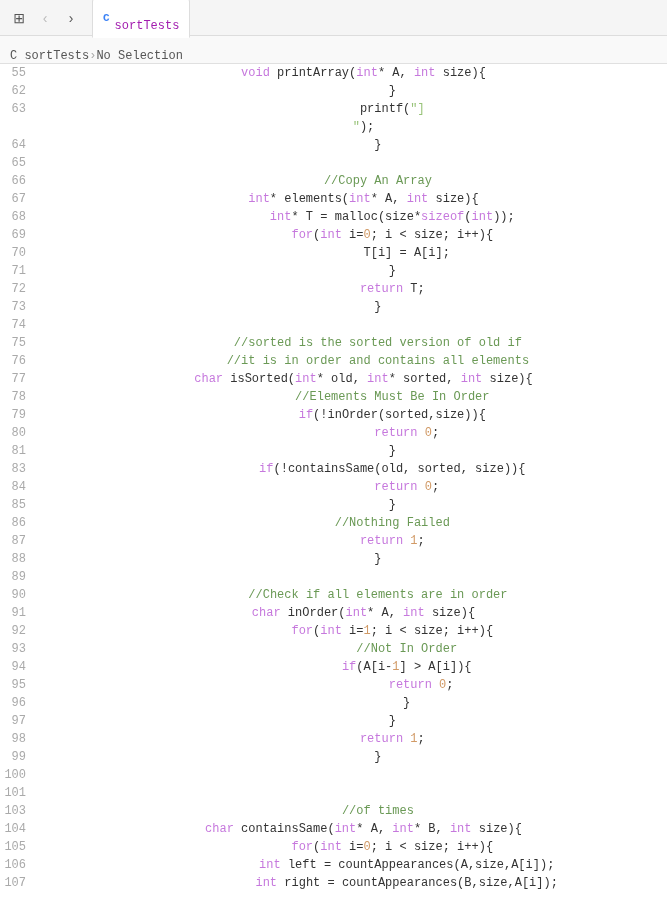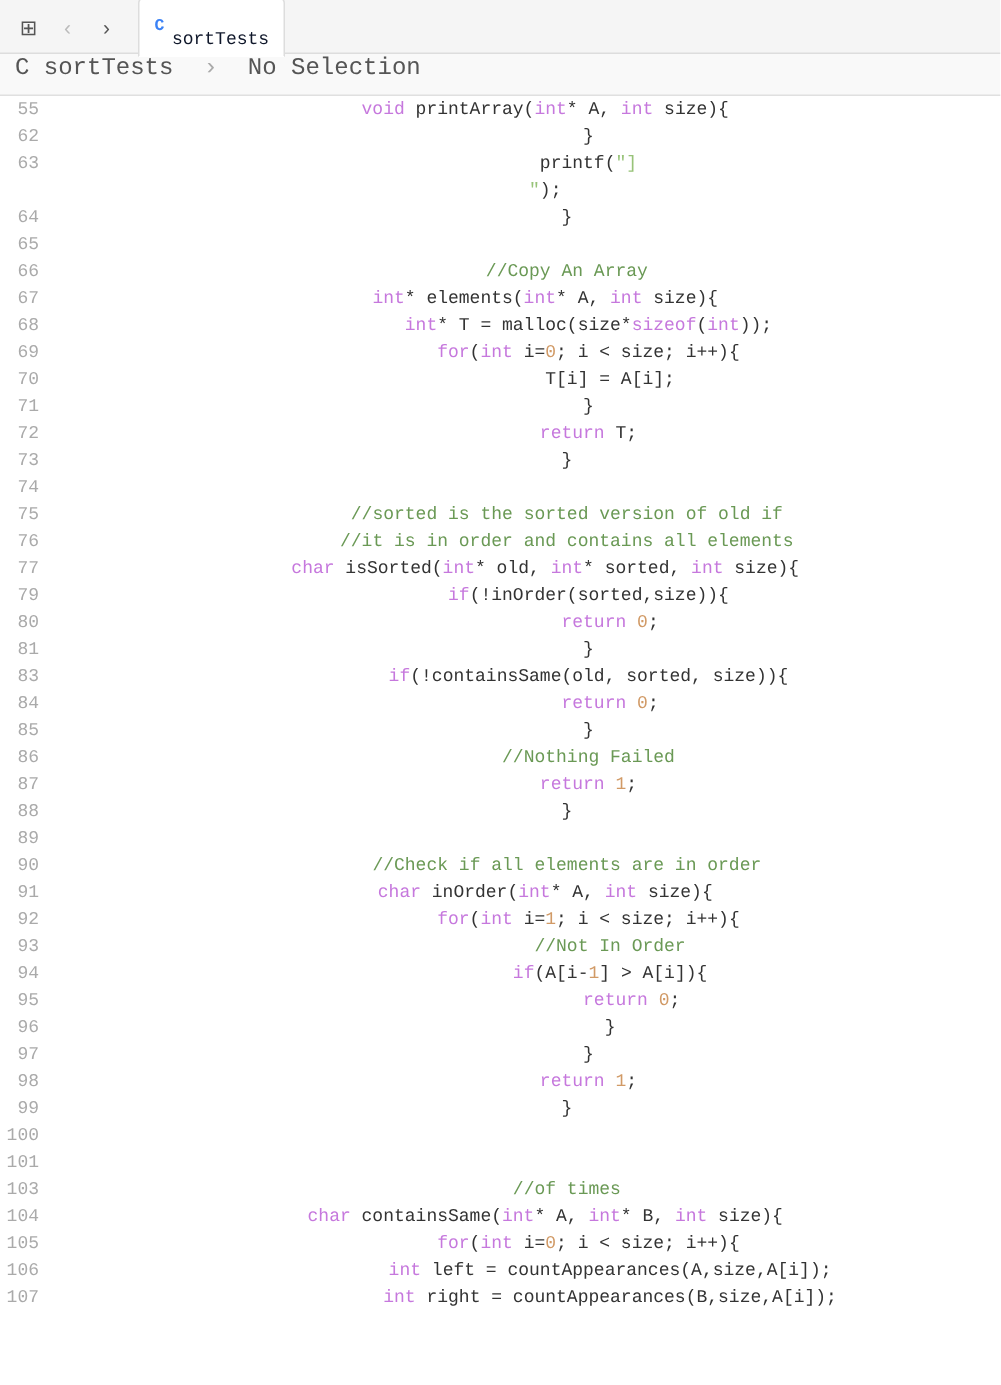--- a/index.html
+++ b/index.html
@@ -49,34 +49,34 @@
       font-size: 12px;
       cursor: pointer;
       margin-left: 6px;
     }
     .tab .tab-c {
       color: #3b82f6;
       font-weight: bold;
       font-size: 11px;
     }
     .tab .tab-name {
-      color: #0f172a;
+      color: #a21caf;
       margin-top: 16px;
     }
 
     
     .breadcrumb-bar {
       display: flex;
-      align-items: flex-start;
+      align-items: flex-end;
       height: 28px;
       background: #f9f9f9;
       border-bottom: 1px solid #e0e0e0;
       padding: 0 10px;
-      font-size: 16px;
-      gap: 20px;
+      font-size: 12px;
+      gap: 0;
     }
     .breadcrumb-item {
       color: #555;
     }
     .breadcrumb-sep {
       color: #aaa;
     }
 
     
     .editor {
@@ -206,20 +206,24 @@
     </div>
     <div class="code-line">
       <span class="line-number">76</span>
       <span class="line-content"><span class="comment">    //it is in order and contains all elements</span></span>
     </div>
     <div class="code-line">
       <span class="line-number">77</span>
       <span class="line-content"><span class="kw">char</span><span class="var"> isSorted(</span><span class="kw">int</span><span class="var">* old, </span><span class="kw">int</span><span class="var">* sorted, </span><span class="kw">int</span><span class="var"> size){</span></span>
     </div>
     <div class="code-line">
+      <span class="line-number">78</span>
+      <span class="line-content"><span class="comment">        //Elements Must Be In Order</span></span>
+    </div>
+    <div class="code-line">
       <span class="line-number">79</span>
       <span class="line-content"><span class="var">        </span><span class="kw">if</span><span class="var">(!inOrder(sorted,size)){</span></span>
     </div>
     <div class="code-line">
       <span class="line-number">80</span>
       <span class="line-content"><span class="var">            </span><span class="kw">return</span><span class="var"> </span><span class="num">0</span><span class="var">;</span></span>
     </div>
     <div class="code-line">
       <span class="line-number">81</span>
       <span class="line-content"><span class="var">        }</span></span>

